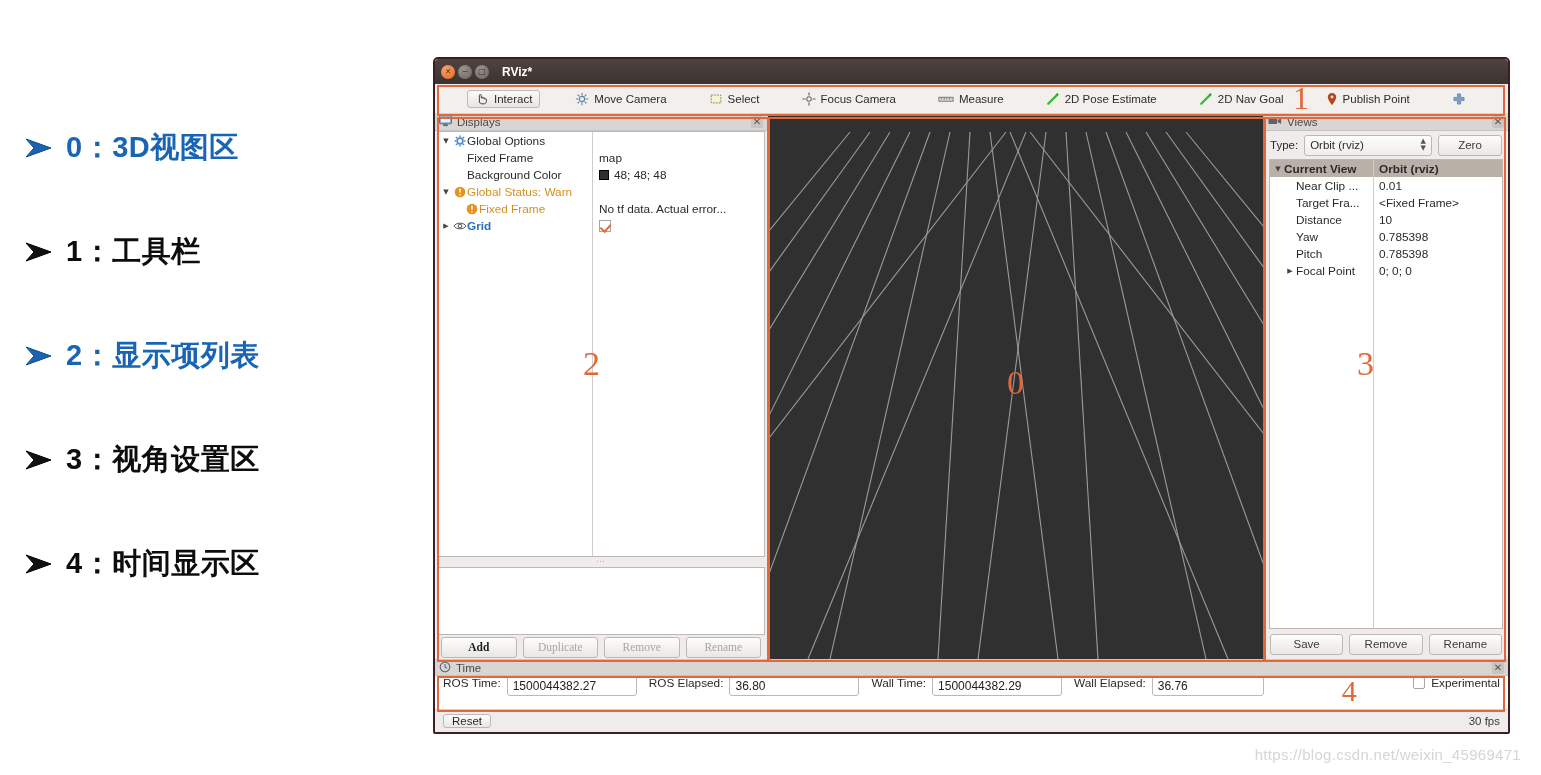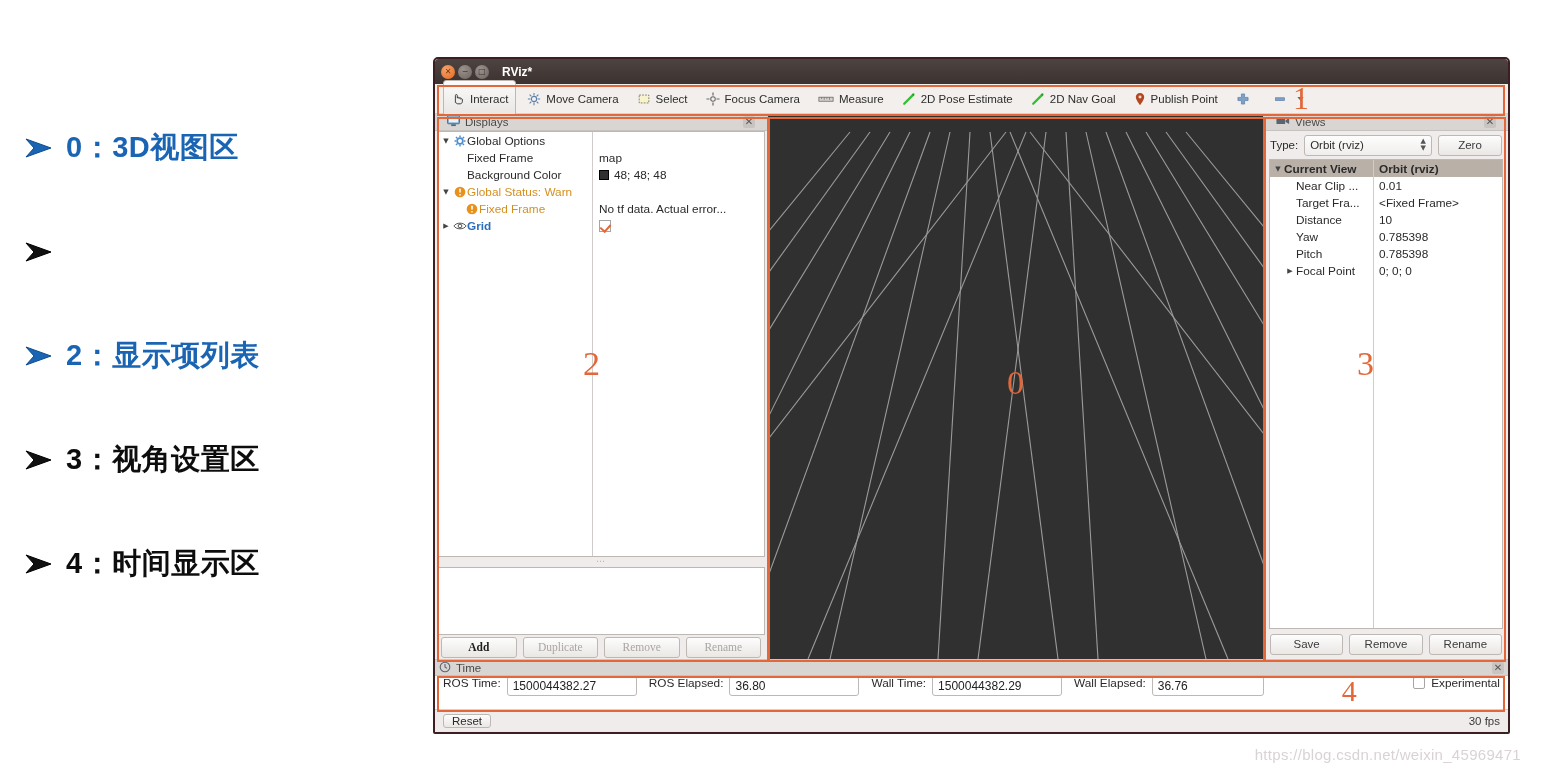--- a/index.html
+++ b/index.html
@@ -87,27 +87,28 @@
   #toolbar-wrap { position: relative; height: 30px; }
   #toolbar {
     position:absolute; left:0; top:0; right:0; height:30px;
     background: #f2efec;
     display: flex; align-items: center;
     padding-left: 8px;
     border-bottom: 1px solid #d6d2cf;
   }
   .tool {
     display: flex; align-items: center;
-    height: 38px;
+    height: 18px;
     padding: 0 7px;
     margin-right: 4px;
     border-radius: 3px;
     white-space: nowrap;
     font-size: 11.5px;
     color: #2d2d2d;
+    margin-left: 24px;
   }
   .tool.active {
     background: linear-gradient(180deg,#fbfbfb,#e8e5e2);
     border: 1px solid #bdb8b4;
   }
   .tool .ticon { margin-right: 5px; display:flex; align-items:center; }
 
   
   #main {
     position: relative;
@@ -115,21 +116,21 @@
     display: flex;
     background: #ece9e7;
   }
 
   
   .panel-title {
     height: 17px;
     background: #d9d5d2;
     display: flex; align-items: center;
     font-size: 11.5px; color: #4a4a4a;
-    padding: 0 12px;
+    padding: 0 4px;
     border-bottom: 1px solid #c6c2bf;
   }
   .panel-title .pt-label { margin-left: 5px; }
   .panel-title .pt-close {
     margin-left: auto;
     font-size: 10px; color:#555;
     width:12px; height:12px; line-height:11px; text-align:center;
     background:#c9c4c1; border-radius:2px;
     font-family:"DejaVu Sans", sans-serif;
   }
@@ -374,20 +375,21 @@
       </span>
       <span class="bullet-text"><span>0</span>：<span>3D视图区</span></span>
     </div>
 
     <div class="bullet-row dark">
       <span class="bullet-arrow">
         <svg width="30" height="22" viewBox="0 0 30 22">
             <path d="M2 2 L27 11 L2 20 L10 11 Z" fill="#111111" stroke="#000000" stroke-width="1"></path>
           </svg>
       </span>
+      <span class="bullet-text"><span>1</span>：<span>工具栏</span></span>
     </div>
 
     <div class="bullet-row blue">
       <span class="bullet-arrow">
         <svg width="30" height="22" viewBox="0 0 30 22">
             <path d="M2 2 L27 11 L2 20 L10 11 Z" fill="#1a64b4" stroke="#0f4c8c" stroke-width="1"></path>
           </svg>
       </span>
       <span class="bullet-text"><span>2</span>：<span>显示项列表</span></span>
     </div>

